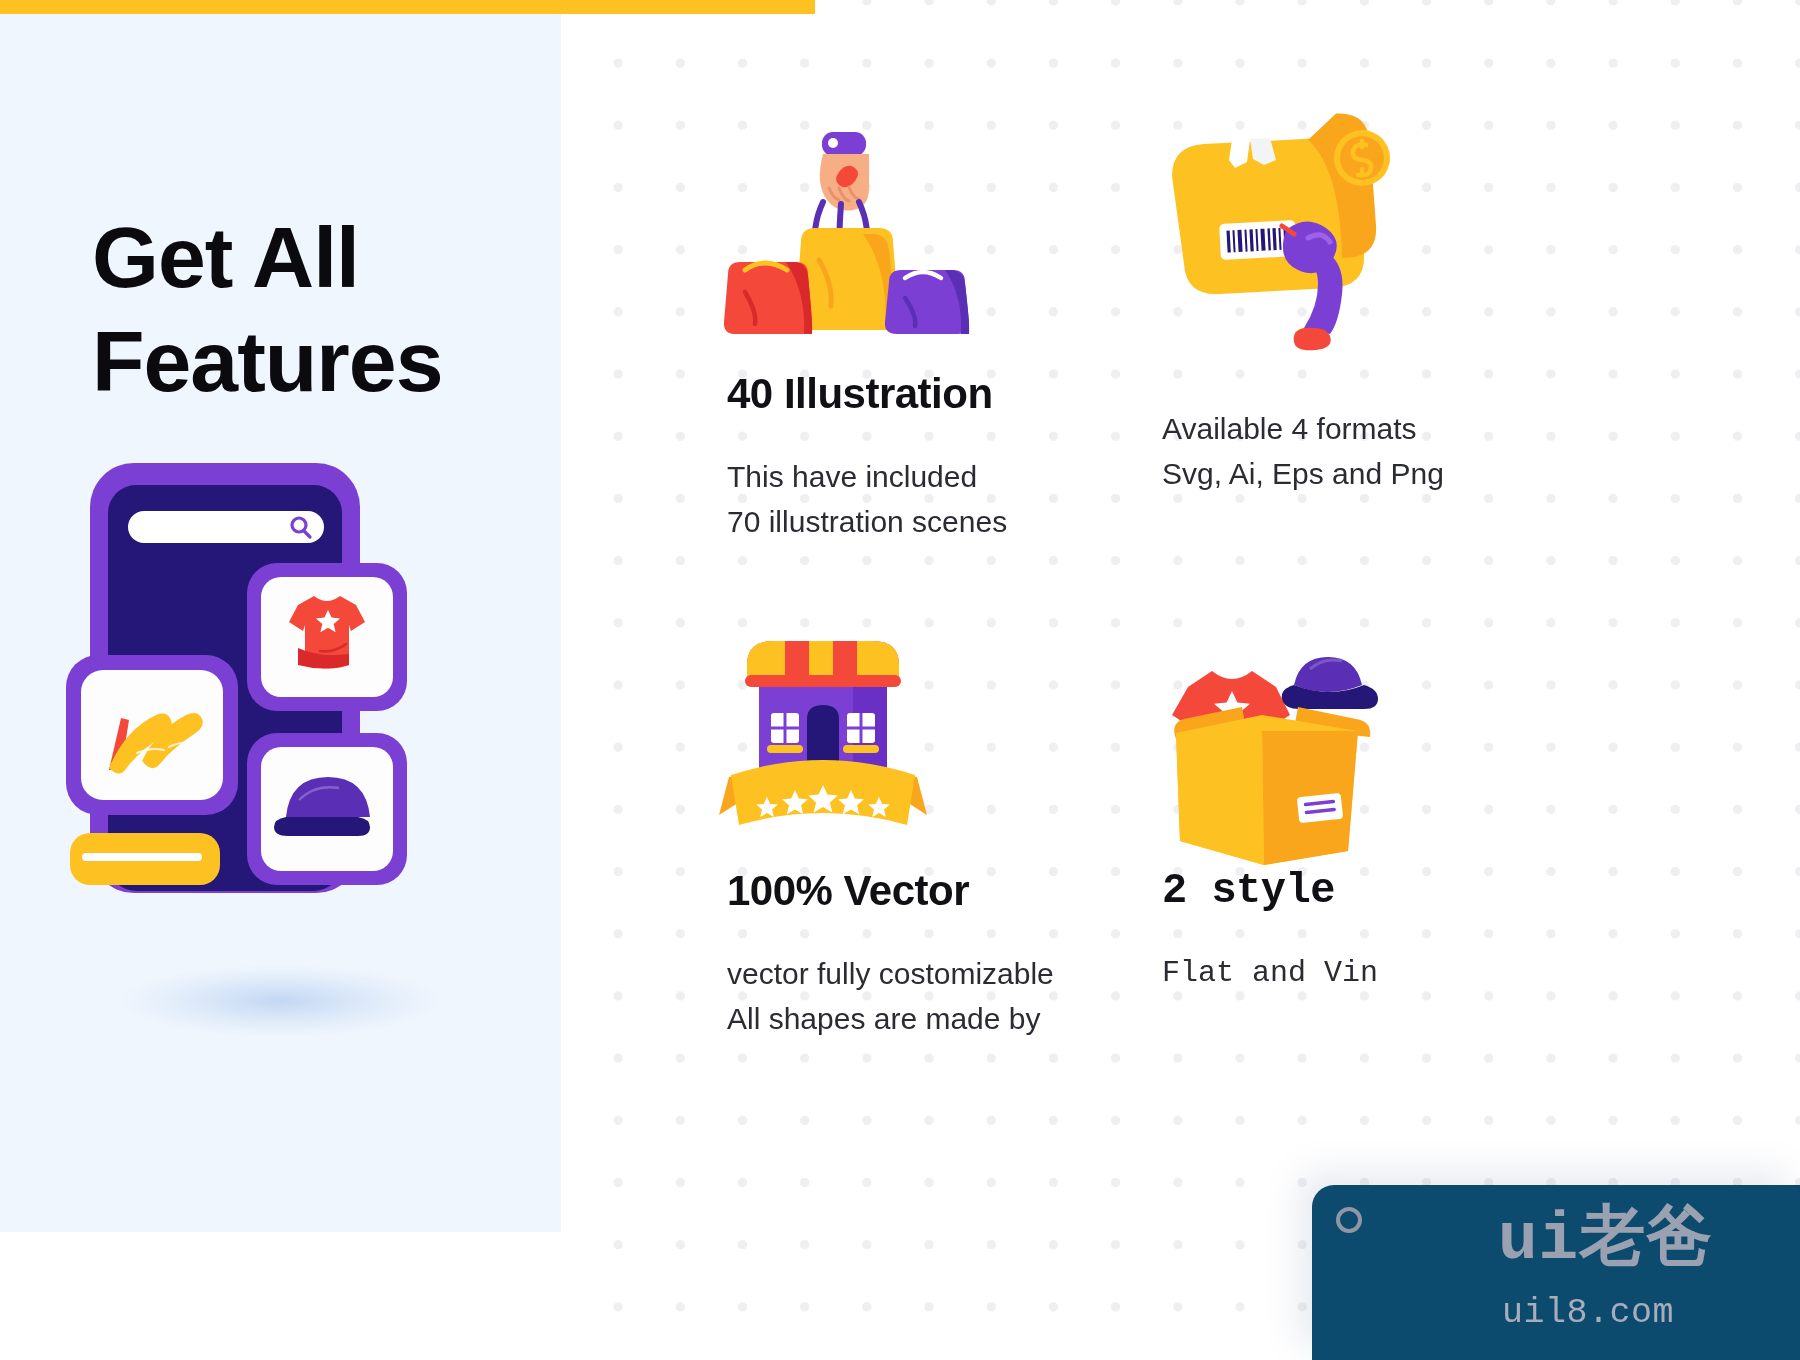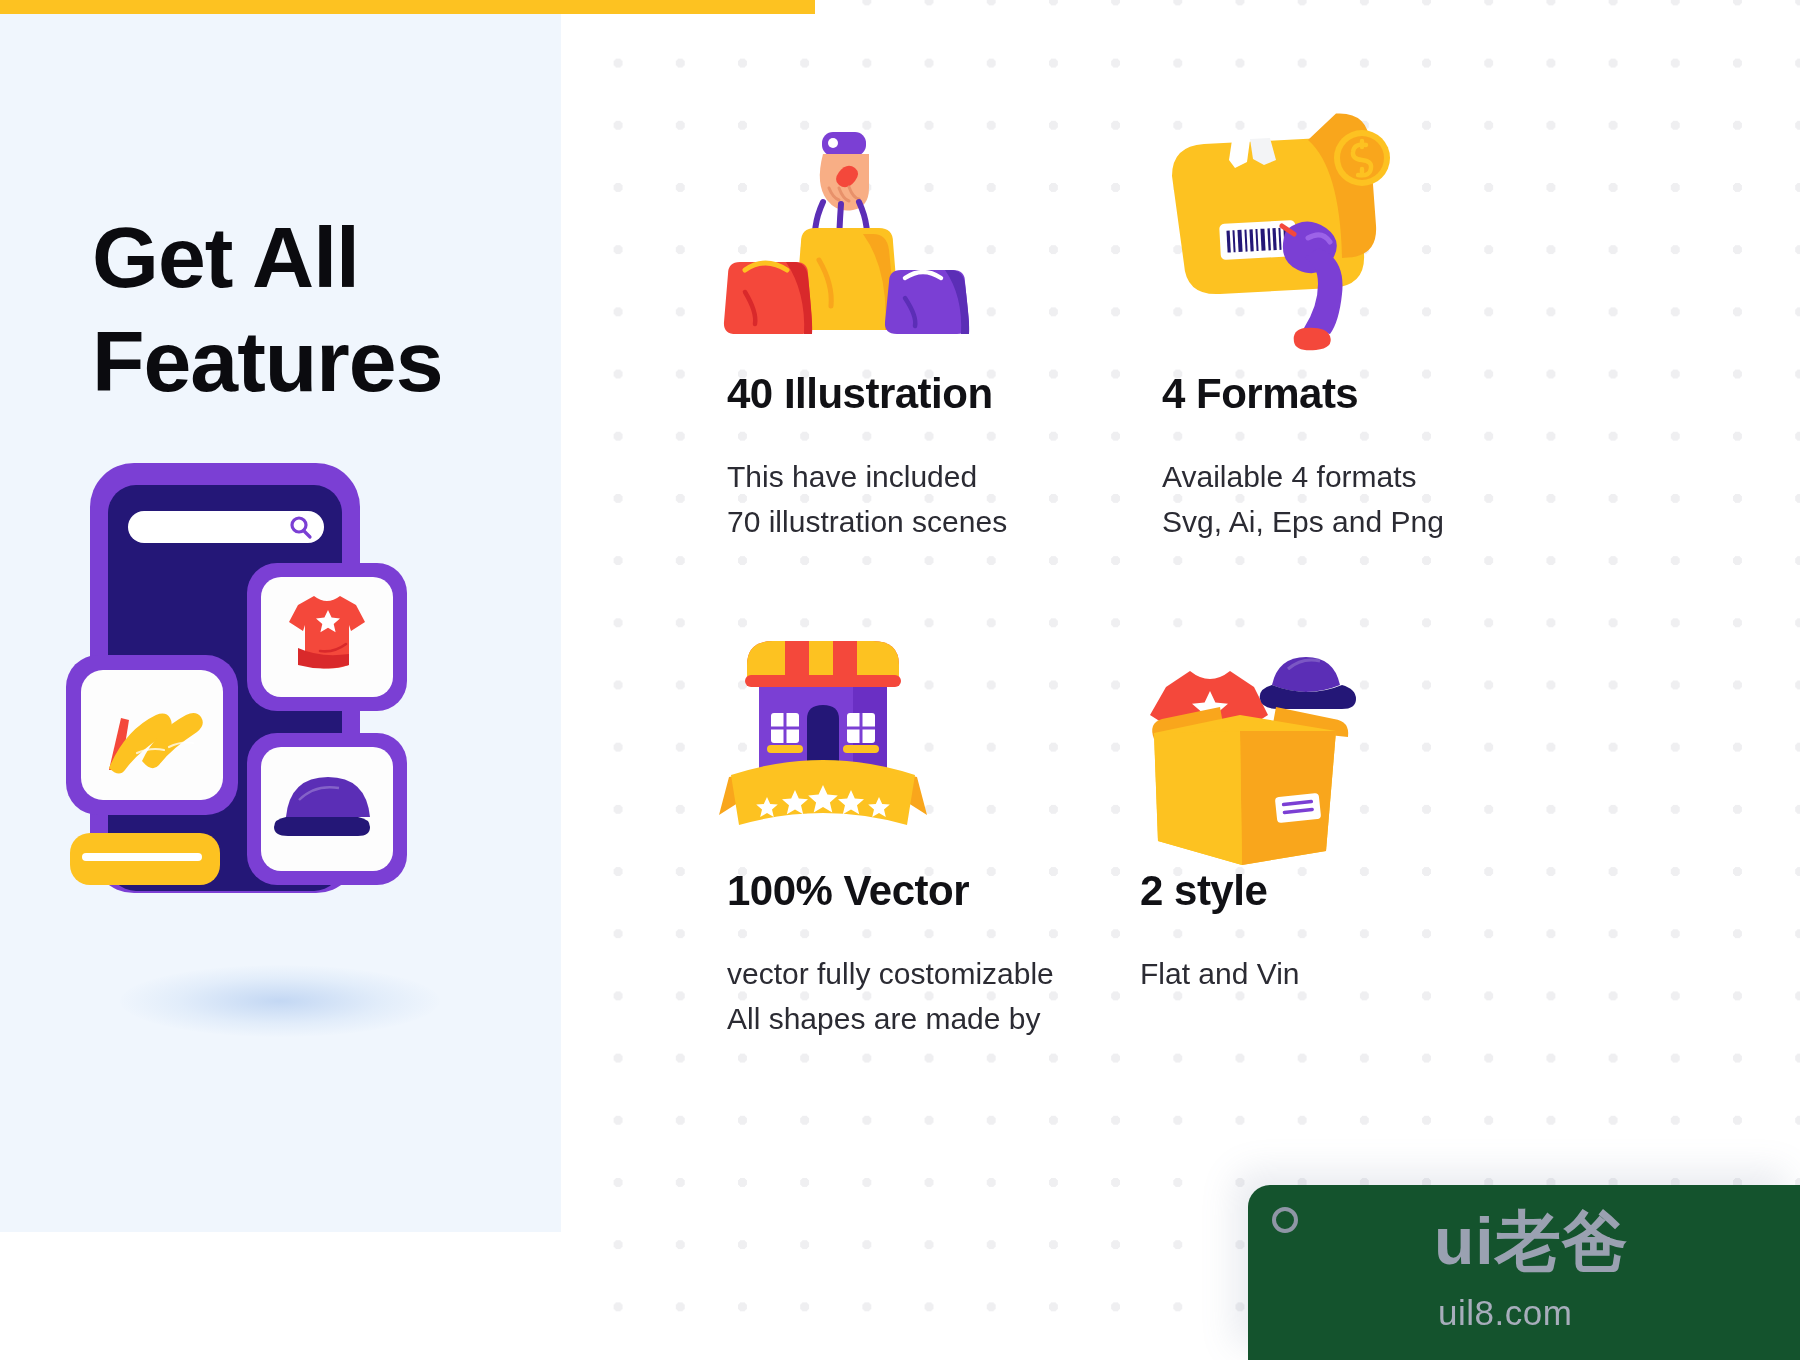--- a/index.html
+++ b/index.html
@@ -88,30 +88,31 @@
     line-height:45px;
     color:#2b2b33;
     font-weight:300;
   }
   .feature-desc .dl { display:block; white-space:nowrap; }
 
   
   #feature-0 { left:162px; top:130px; }
   #feature-1 { left:597px; top:130px; }
   #feature-2 { left:162px; top:627px; }
-  #feature-3 { left:575px; top:627px; }
+  #feature-3 { left:597px; top:627px;font-family:Liberation Mono, monospace; }
 
   
   #watermark {
     position:absolute; right:0px; bottom:0px;
-    width:552px; height:175px;
-    background:#14532d;
+    width:488px; height:175px;
+    background:#0c4a6e;
     border-radius:22px 0 0 0;
     z-index:60;
     box-shadow:-14px -14px 34px rgba(120,130,160,.16);
+    font-family:Liberation Mono, monospace;
   }
   #watermark-dot {
     position:absolute; left:24px; top:22px;
     width:26px; height:26px;
     border:4px solid #8f96a6;
     border-radius:50%;
   }
   #watermark-logo {
     position:absolute; left:186px; top:20px;
     font-size:66px;
@@ -262,21 +263,20 @@
           <path d="M208 15 q-12 -2 -13 7 q-1 7 9 8 q10 1 9 8 q-1 9 -13 7" stroke="#FDC221" stroke-width="4.4" fill="none" stroke-linecap="round"></path>
           <path d="M204 11 l0 6 M204 39 l0 6" stroke="#FDC221" stroke-width="4.4" stroke-linecap="round"></path>
 
           <path d="M128 100 q20 -16 40 -2 q18 13 6 32 q-12 20 -34 10 q-22 -10 -12 -40 z" fill="#7B3FD4"></path>
           <path d="M160 118 q28 10 24 46 q-3 28 -12 40 l-26 -6 q14 -22 14 -44 q0 -20 -14 -26 z" fill="#7B3FD4"></path>
           <path d="M146 198 q22 -2 26 8 q4 12 -14 14 q-20 2 -22 -8 q-2 -12 10 -14 z" fill="#F4483B"></path>
           <path d="M150 108 q14 -8 22 4" stroke="#9C63E8" stroke-width="5" fill="none" stroke-linecap="round"></path>
           <path d="M136 104 l-12 -8" stroke="#F4483B" stroke-width="5" fill="none" stroke-linecap="round"></path>
         </svg>
       </div>
-      <div class="feature-title">4 Formats</div>
       <div class="feature-desc">
         <span class="dl">Available 4 formats</span>
         <span class="dl">Svg, Ai, Eps and Png</span>
       </div>
     </div>
 
     <div class="feature" id="feature-2">
       <div class="feature-art">
         <svg width="440" height="240" viewBox="0 0 440 240">
 

